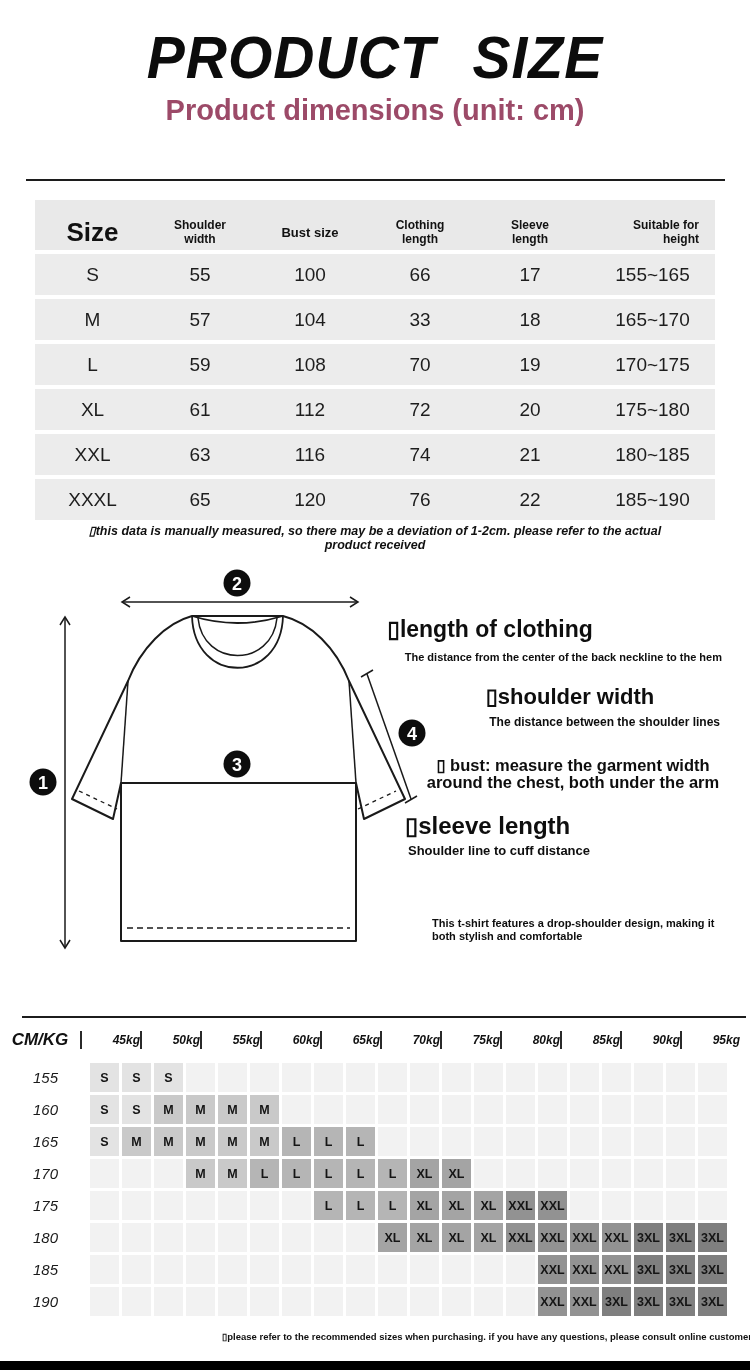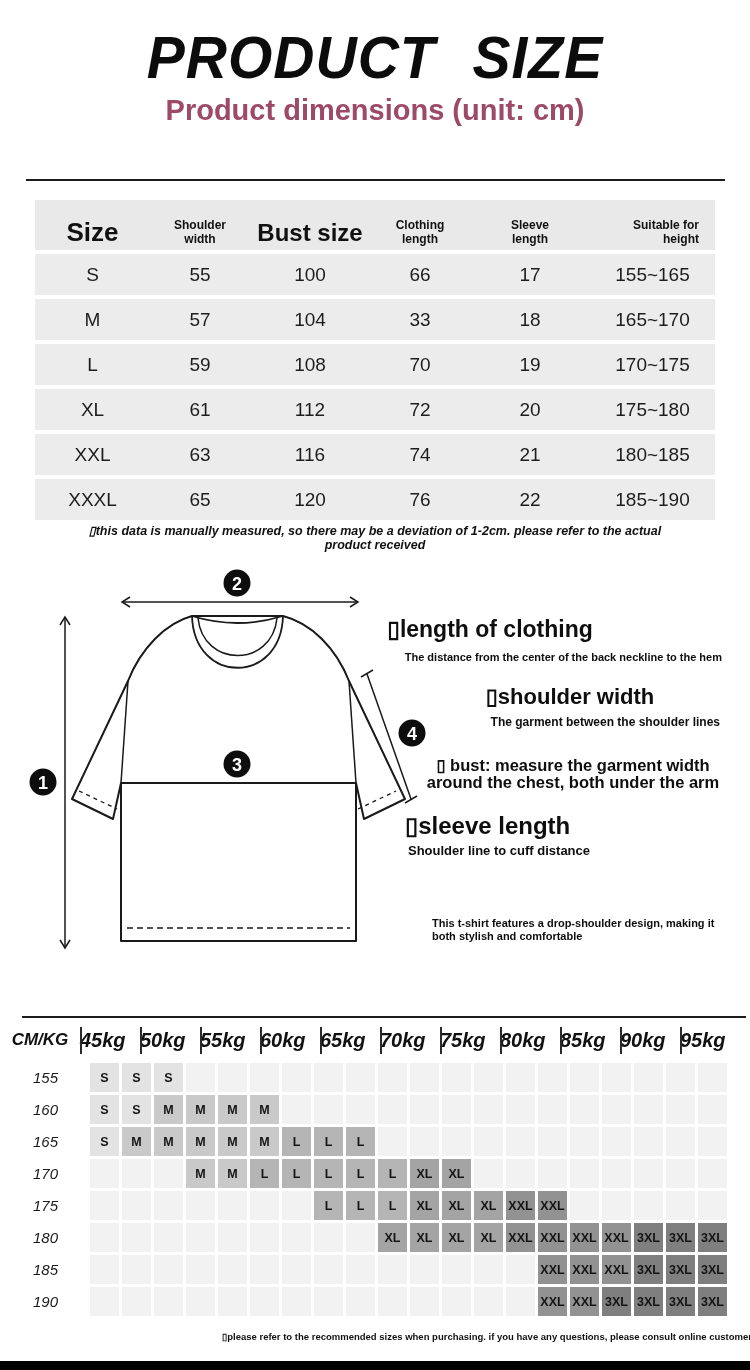--- a/index.html
+++ b/index.html
@@ -18,21 +18,21 @@
 
   
   .size-table { position:absolute; top:200px; left:35px; width:680px; }
   .st-head, .st-row { display:grid; grid-template-columns:115px 100px 120px 100px 120px 125px; align-items:center; }
   .st-head { height:50px; background:#e9e9e9; }
   .st-row { height:41px; background:#ececec; margin-top:4px; }
   .st-hcell { text-align:center; font-weight:bold; font-size:12px; line-height:1.15; display:flex; justify-content:center; align-items:center; }
   .st-hcell span { display:inline-block;margin-top:16px; }
   .h-col0 span { font-size:26px; }
   .h-col1 span { width:62px; }
-  .h-col2 span { font-size:24px; }
+  .h-col2 span { font-size:13px; }
   .h-col3 span { width:58px; }
   .h-col4 span { width:50px; }
   .h-col5 { justify-content:flex-end; padding-right:16px; }
   .h-col5 span { width:82px; text-align:right; }
   .st-cell { text-align:center; font-size:19px; color:#1d1d1d; }
   .table-note { position:absolute; top:524px; left:0; width:750px; text-align:center;
                 font-size:12.5px; font-weight:bold; line-height:14px;font-style:italic; }
 
   
   .diagram { position:absolute; top:560px; left:0; width:750px; height:412px; }
@@ -44,21 +44,21 @@
   .ann-shoulder-desc  { top:715px; left:420px; width:300px; text-align:right;  font-size:12px; }
   .ann-bust           { top:757px; left:423px; width:300px; text-align:center; font-size:16.5px; line-height:17px; }
   .ann-sleeve-title   { top:812px; left:405px; font-size:24px; }
   .ann-sleeve-desc    { top:843px; left:408px; font-size:13px; }
   .ann-drop           { top:917px; left:432px; width:298px; font-size:11px; line-height:13px; }
 
   
   .rec-heading { position:absolute; top:983px; left:28px; font-size:13px; font-weight:bold; }
   .kg-header { position:absolute; top:1025px; left:0; display:flex; height:30px; align-items:center; }
   .kg-corner { width:80px; text-align:center; font-style:italic; font-size:17px; font-weight:bold; }
-  .kg-cell { width:60px; text-align:left; font-style:italic; font-size:20px; font-weight:bold; position:relative; }
+  .kg-cell { width:60px; text-align:right; font-style:italic; font-size:12px; font-weight:bold; position:relative; }
   .kg-cell::before { content:""; position:absolute; left:0; top:-2px; bottom:-2px; width:1.5px; background:#2a2a2a; }
   .rec-grid { position:absolute; top:1063px; left:0; }
   .rec-row { display:flex; margin-bottom:3px; height:29px; }
   .rec-label { width:58px; text-align:right; font-style:italic; font-size:15px; line-height:29px; color:#1a1a1a; }
   .rec-cells { display:flex; margin-left:32px; }
   .rec-cell { width:29px; height:29px; margin-right:3px; display:flex; align-items:center; justify-content:center;
               font-size:12.5px; font-weight:bold; color:#151515; }
   .rec-footnote { position:absolute; top:1331px; left:222px; font-size:9.5px; font-weight:bold; white-space:nowrap; }
   .footer-bar { position:absolute; top:1361px; left:0; width:750px; height:9px; }
 </style>
@@ -197,21 +197,21 @@
       <g>
         <circle cx="412" cy="173" r="13.5" fill="#0d0d0d"></circle>
         <text x="412" y="179.5" text-anchor="middle" font-size="18" font-weight="bold" fill="#ffffff">4</text>
       </g>
     </svg>
   </div>
 
   <div class="ann ann-length-title">▯length of clothing</div>
   <div class="ann ann-length-desc">The distance from the center of the back neckline to the hem</div>
   <div class="ann ann-shoulder-title">▯shoulder width</div>
-  <div class="ann ann-shoulder-desc">The garment between the shoulder lines</div>
+  <div class="ann ann-shoulder-desc">The distance between the shoulder lines</div>
   <div class="ann ann-bust">
     <div>▯ bust: measure the garment width</div>
     <div>around the chest, both under the arm</div>
   </div>
   <div class="ann ann-sleeve-title">▯sleeve length</div>
   <div class="ann ann-sleeve-desc">Shoulder line to cuff distance</div>
   <div class="ann ann-drop">
     <div>This t-shirt features a drop-shoulder design, making it</div>
     <div>both stylish and comfortable</div>
   </div>

